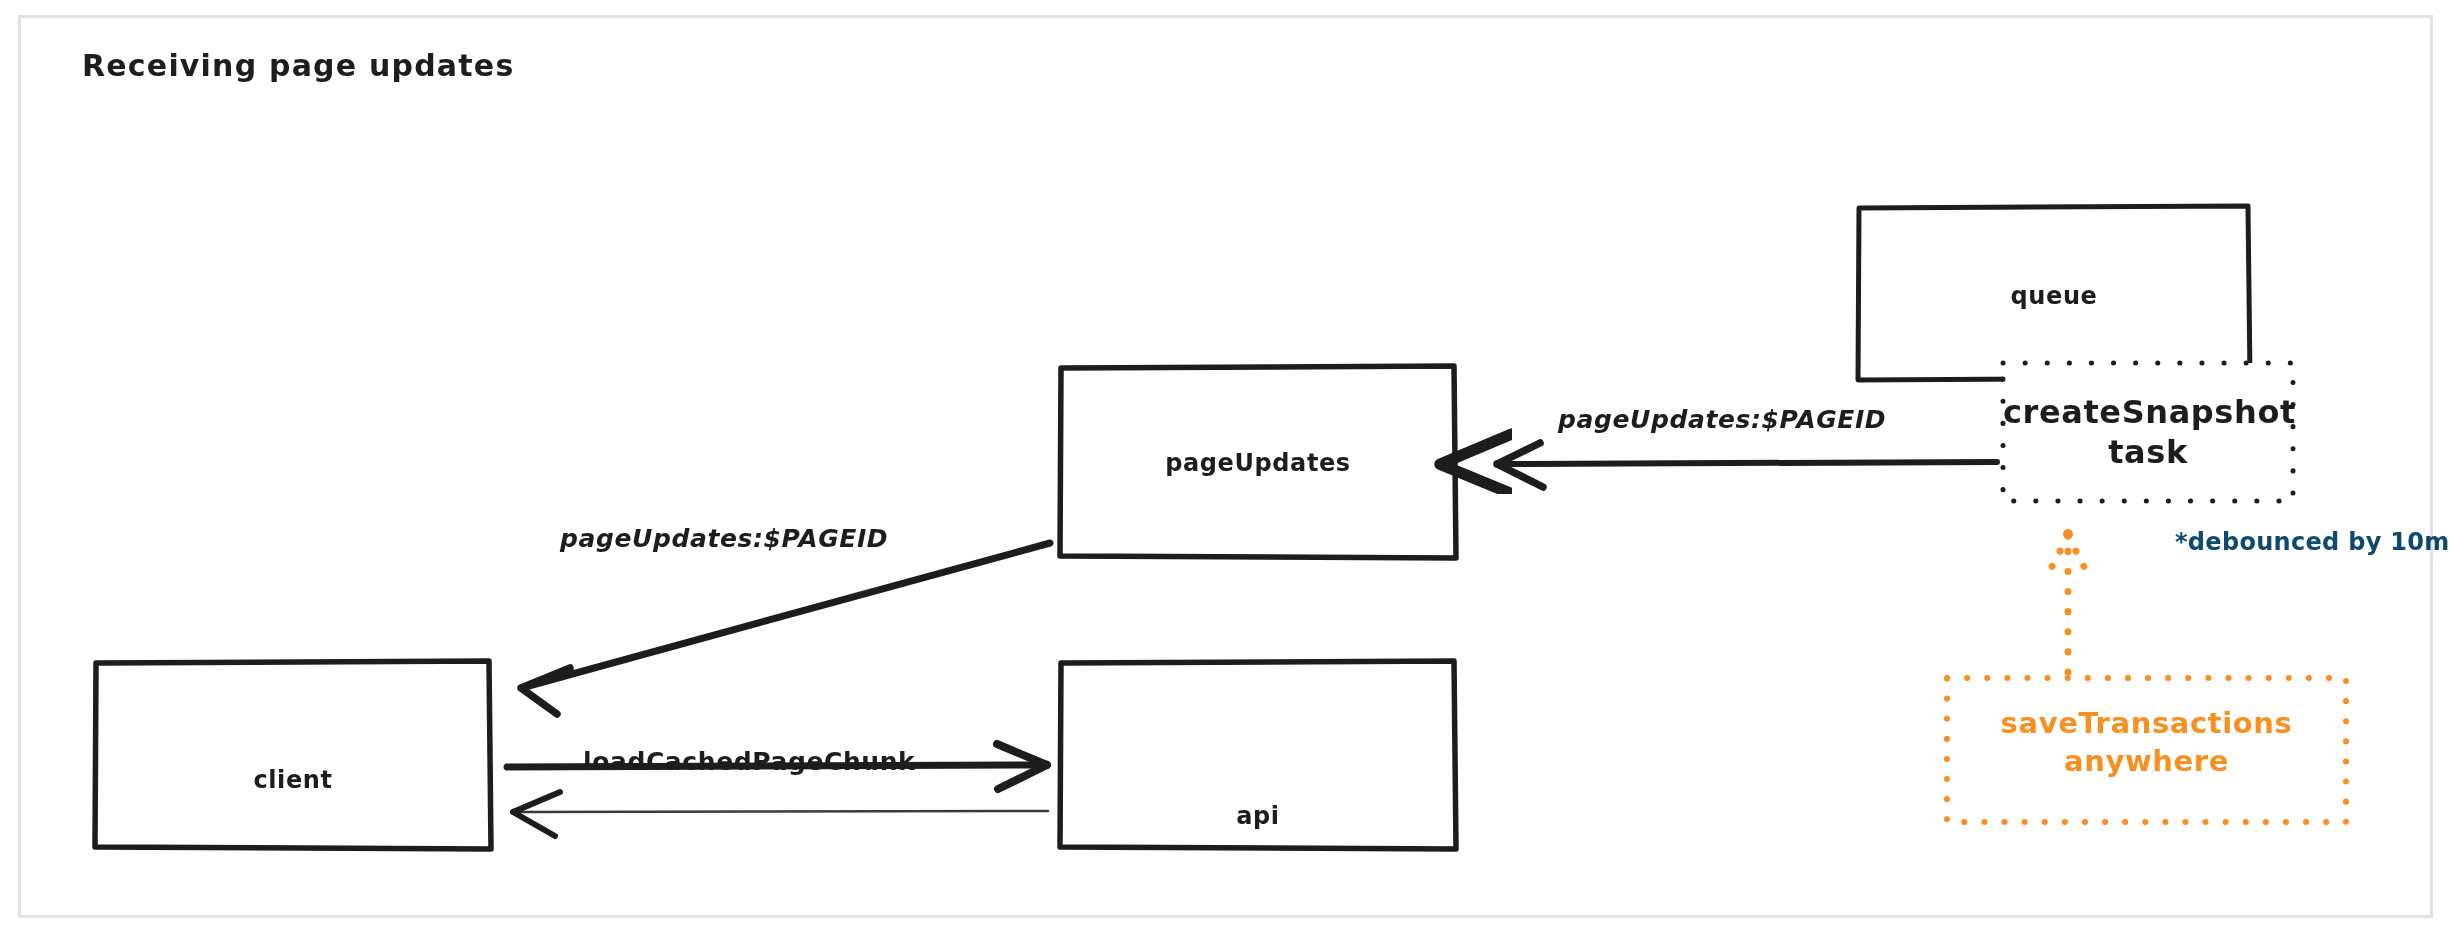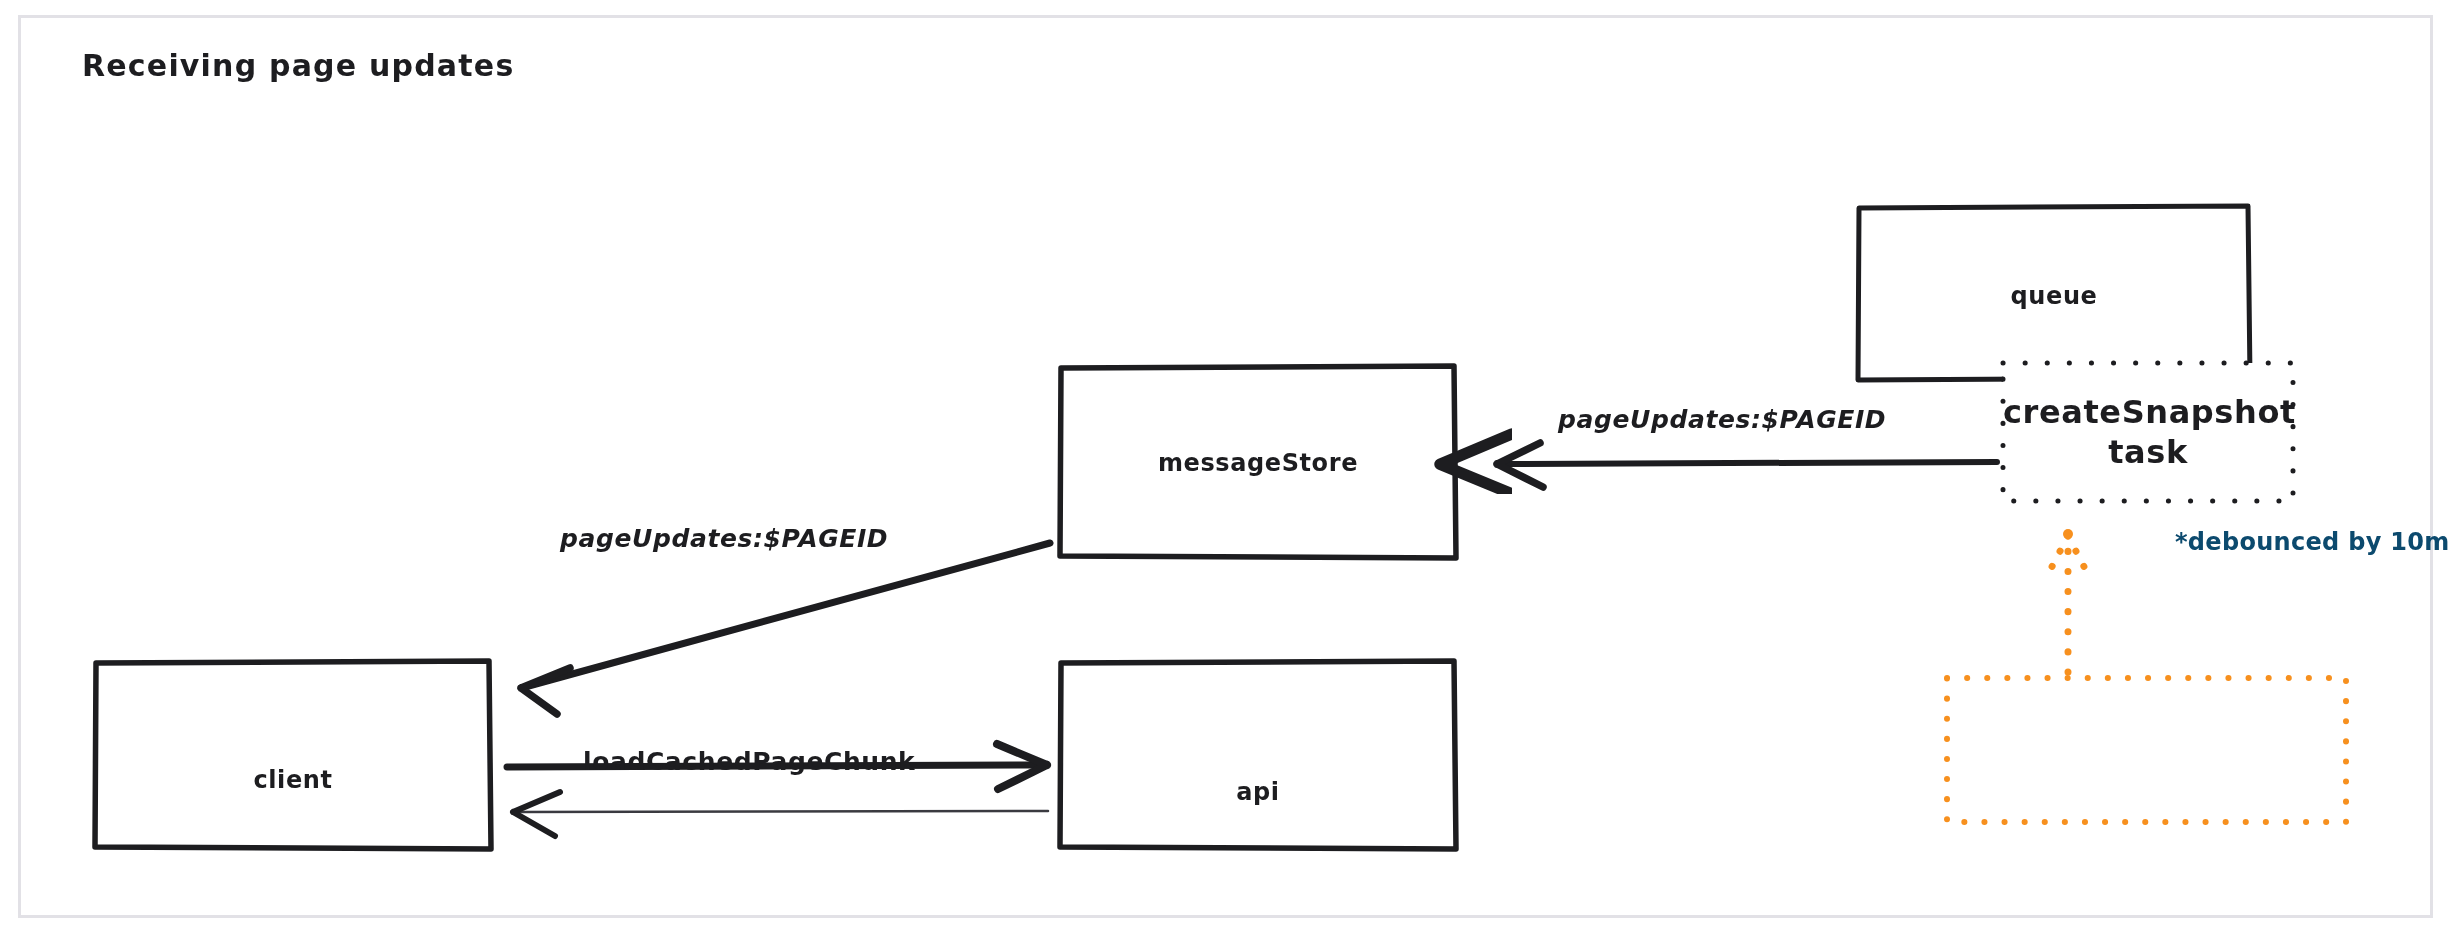--- a/index.html
+++ b/index.html
@@ -149,29 +149,31 @@
       <path d="M 2068 672 L 2068 540" fill="none" stroke="#F7901E" stroke-width="7" stroke-dasharray="0.1 20" stroke-linecap="round"></path>
       <path d="M 2068 536 L 2046 578 M 2068 536 L 2090 578" fill="none" stroke="#F7901E" stroke-width="7" stroke-dasharray="0.1 17" stroke-linecap="round"></path>
       <circle cx="2068" cy="534" r="5" fill="#F7901E"></circle>
     </g>
   </svg>
 
   <div class="hand title">Receiving page updates</div>
 
   <div class="hand node-label" style="left:96px; top:765px; width:394px;">client</div>
 
-  <div class="hand node-label" style="left:1061px; top:777px; width:394px;">api</div>
+  <div class="hand node-label" style="left:1061px; top:801px; width:394px;">api</div>
 
-  <div class="hand node-label" style="left:1061px; top:448px; width:394px;">messageStore</div>
+  <div class="hand node-label" style="left:1061px; top:448px; width:394px;">pageUpdates</div>
 
   <div class="hand node-label" style="left:1859px; top:281px; width:390px;">queue</div>
 
   <div class="hand node-label" style="left:2003px; top:392px; width:290px; font-size:32px;">createSnapshot
 task</div>
 
+  <div class="hand orange-label" style="left:1947px; top:705px; width:399px;">saveTransactions
+anywhere</div>
 
   <div class="hand edge-label mono-ital" style="left:1558px; top:405px;">pageUpdates:$PAGEID</div>
 
   <div class="hand edge-label mono-ital" style="left:560px; top:524px;">pageUpdates:$PAGEID</div>
 
   <div class="hand edge-label" style="left:583px; top:747px;">loadCachedPageChunk</div>
 
   <div class="hand note-label" style="left:2175px; top:528px;">*debounced by 10m</div>
 
 </div>

